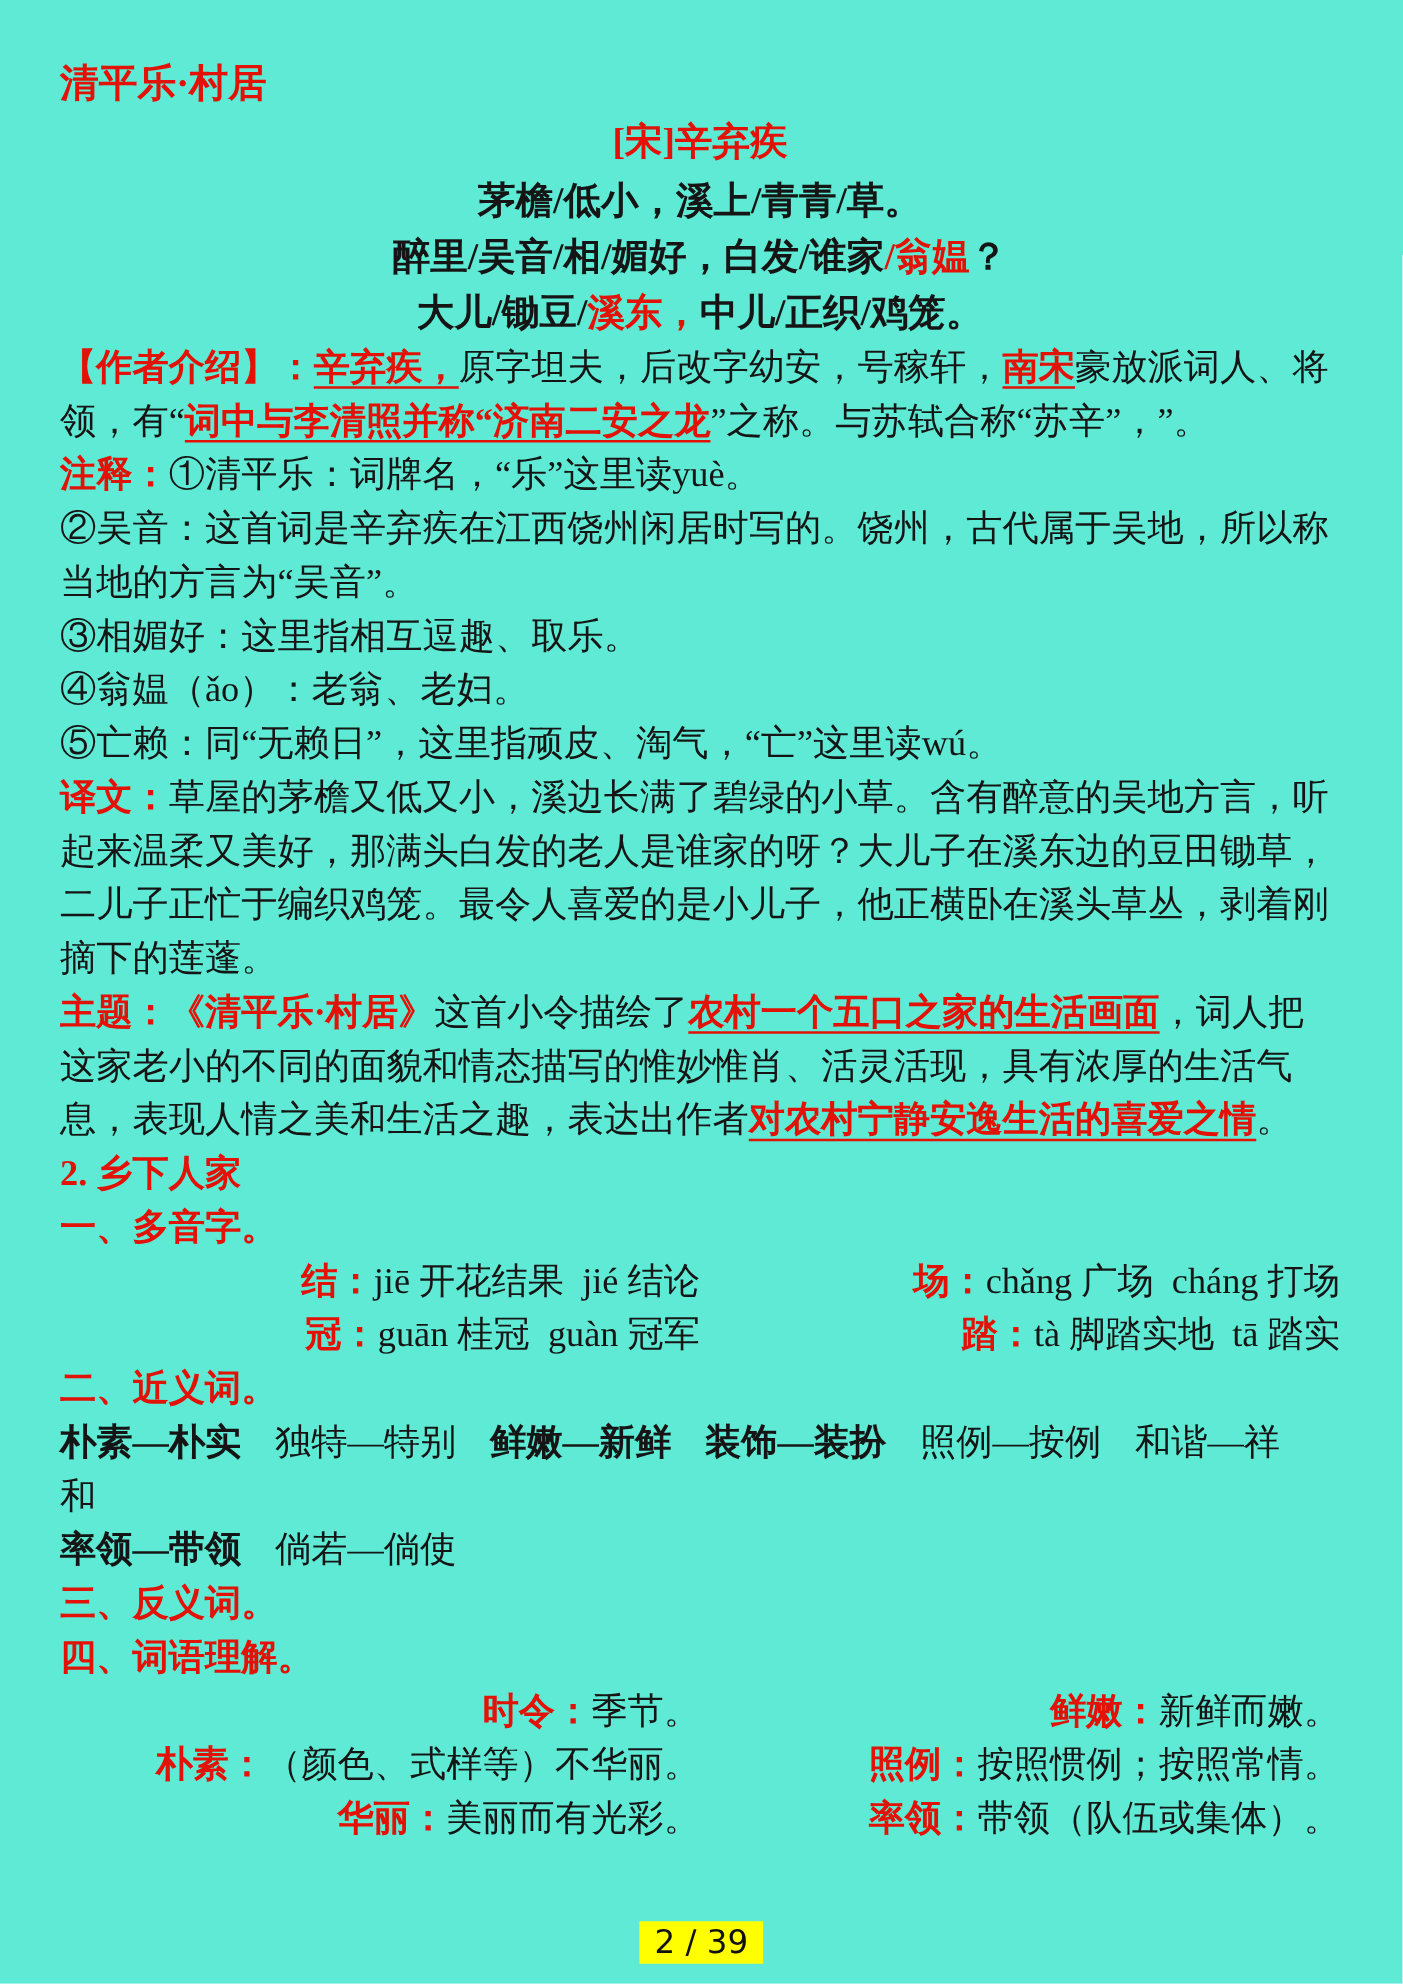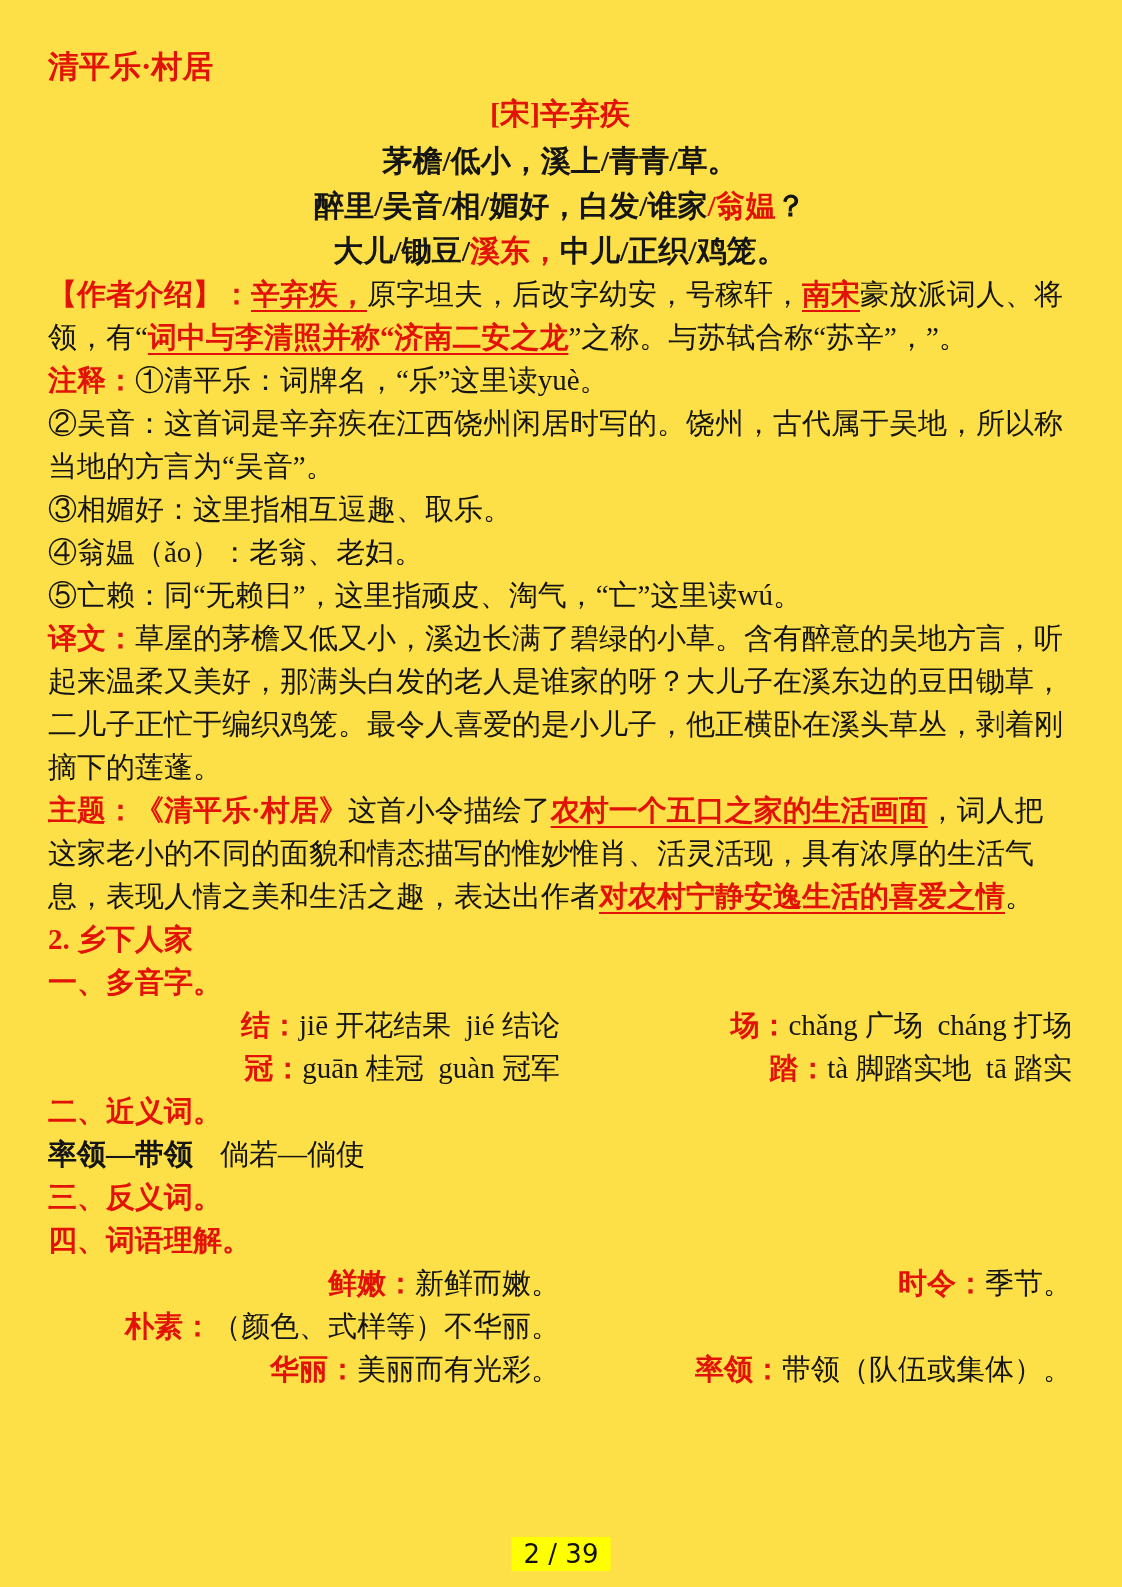--- a/index.html
+++ b/index.html
@@ -5,21 +5,21 @@
   :root{
     --red:#e21207;
     --ink:#151515;
     --hl:#ffff00;
   }
   *{margin:0;padding:0;box-sizing:border-box;}
   html,body{background:#ffffff;}
   .page{
     position:relative;
     width:1122px;height:1587px;
-    background:#fde047;
+    background:#5eead4;
     padding:44px 50px 0 48px;
     font-family:"Liberation Serif","DejaVu Serif",serif;
     font-size:29px;line-height:43px;color:var(--ink);
     overflow:hidden;
   }
   p{margin:0;}
   .red{color:var(--red);margin-top:23px;}
   .b{font-weight:bold;}
   .u{text-decoration:underline;text-decoration-thickness:2px;text-underline-offset:6px;}
   .center{text-align:center;}
@@ -72,31 +72,33 @@
   <div class="row">
     <p class="col"><span class="red b">结：</span><span>jiē 开花结果  jié 结论</span></p>
     <p class="col"><span class="red b">场：</span><span>chǎng 广场  cháng 打场</span></p>
   </div>
   <div class="row">
     <p class="col"><span class="red b">冠：</span><span>guān 桂冠  guàn 冠军</span></p>
     <p class="col"><span class="red b">踏：</span><span>tà 脚踏实地  tā 踏实</span></p>
   </div>
 
   <p class="sec-head">二、近义词。</p>
+  <p><span class="pair b">朴素—朴实</span><span class="pair">独特—特别</span><span class="pair b">鲜嫩—新鲜</span><span class="pair b">装饰—装扮</span><span class="pair">照例—按例</span><span class="pair">和谐—祥和</span></p>
   <p><span class="pair b">率领—带领</span><span class="pair">倘若—倘使</span></p>
 
   <p class="sec-head">三、反义词。</p>
 
   <p class="sec-head">四、词语理解。</p>
   <div class="row">
+    <p class="col"><span class="red b">时令：</span><span>季节。</span></p>
     <p class="col"><span class="red b">鲜嫩：</span><span>新鲜而嫩。</span></p>
-    <p class="col"><span class="red b">时令：</span><span>季节。</span></p>
   </div>
   <div class="row">
     <p class="col"><span class="red b">朴素：</span><span>（颜色、式样等）不华丽。</span></p>
+    <p class="col"><span class="red b">照例：</span><span>按照惯例；按照常情。</span></p>
   </div>
   <div class="row">
     <p class="col"><span class="red b">华丽：</span><span>美丽而有光彩。</span></p>
     <p class="col"><span class="red b">率领：</span><span>带领（队伍或集体）。</span></p>
   </div>
 
   <div class="footer">2 / 39</div>
 
 </div>
 

